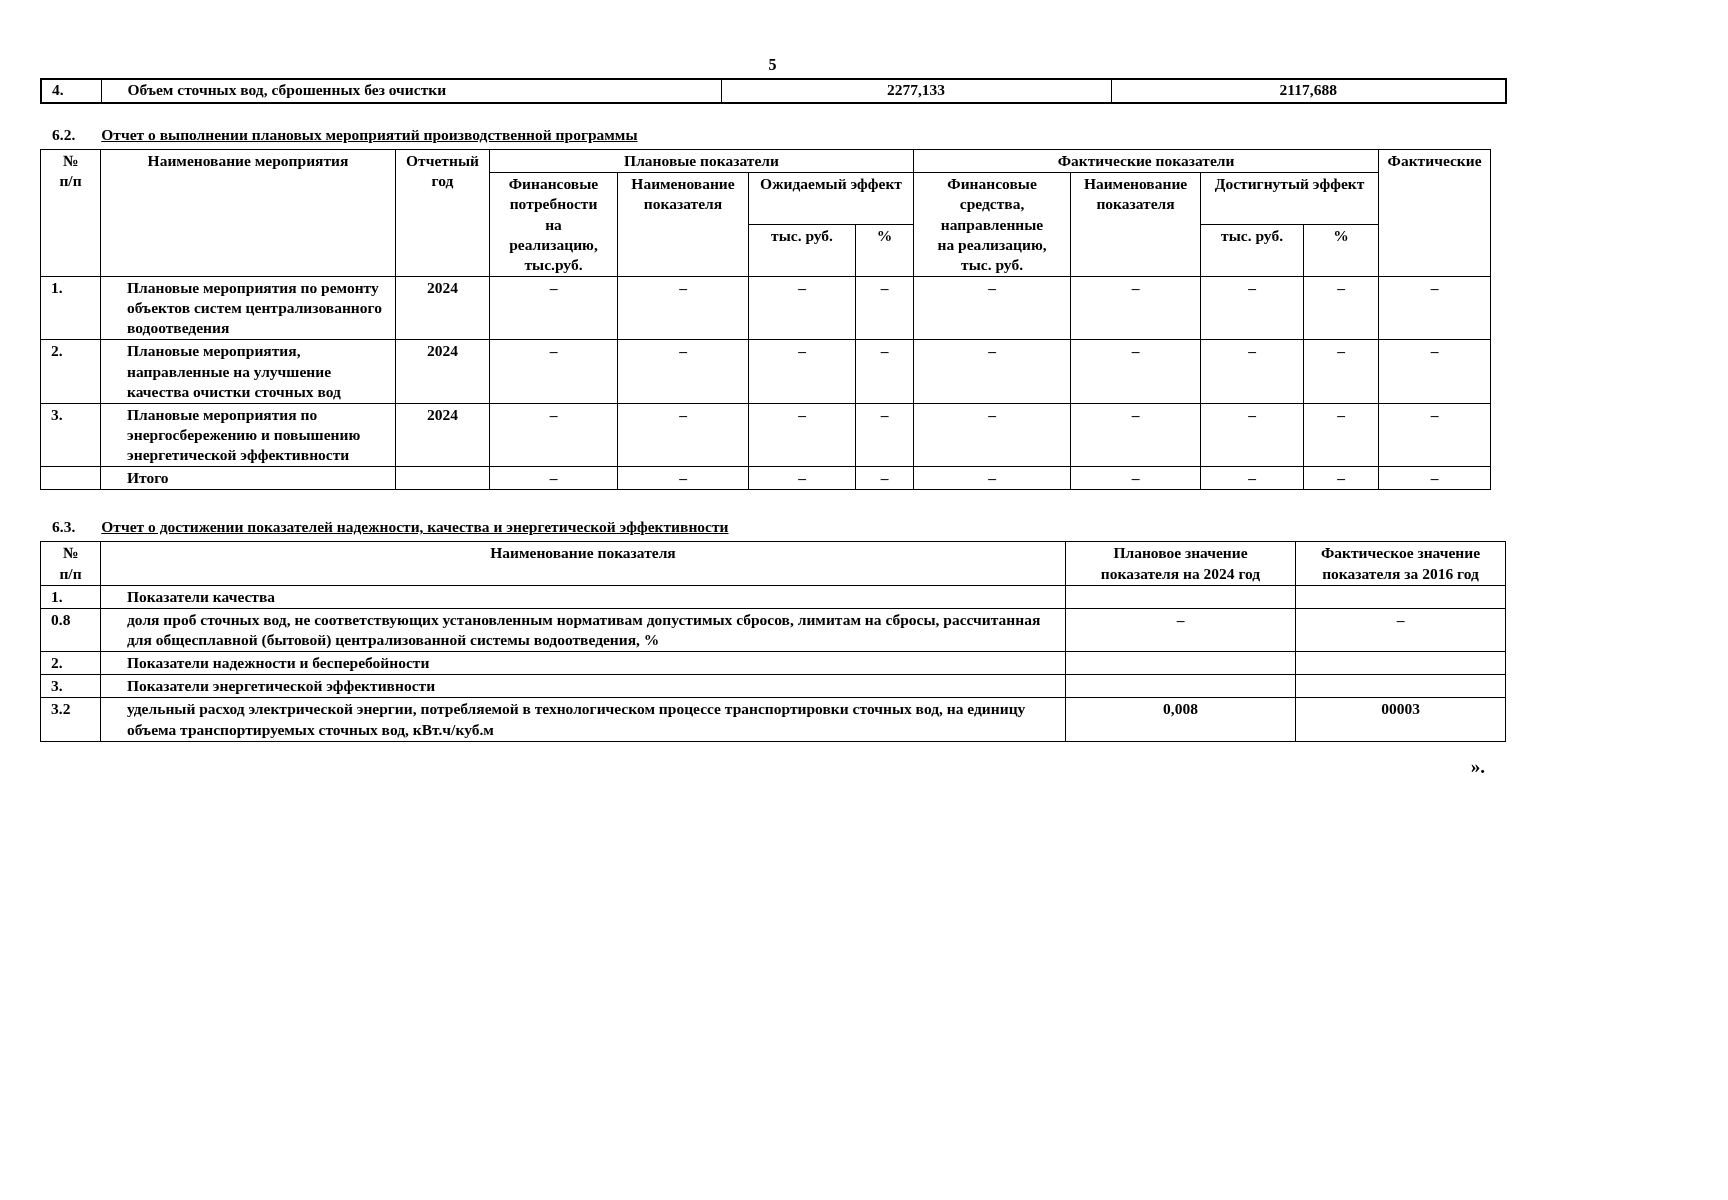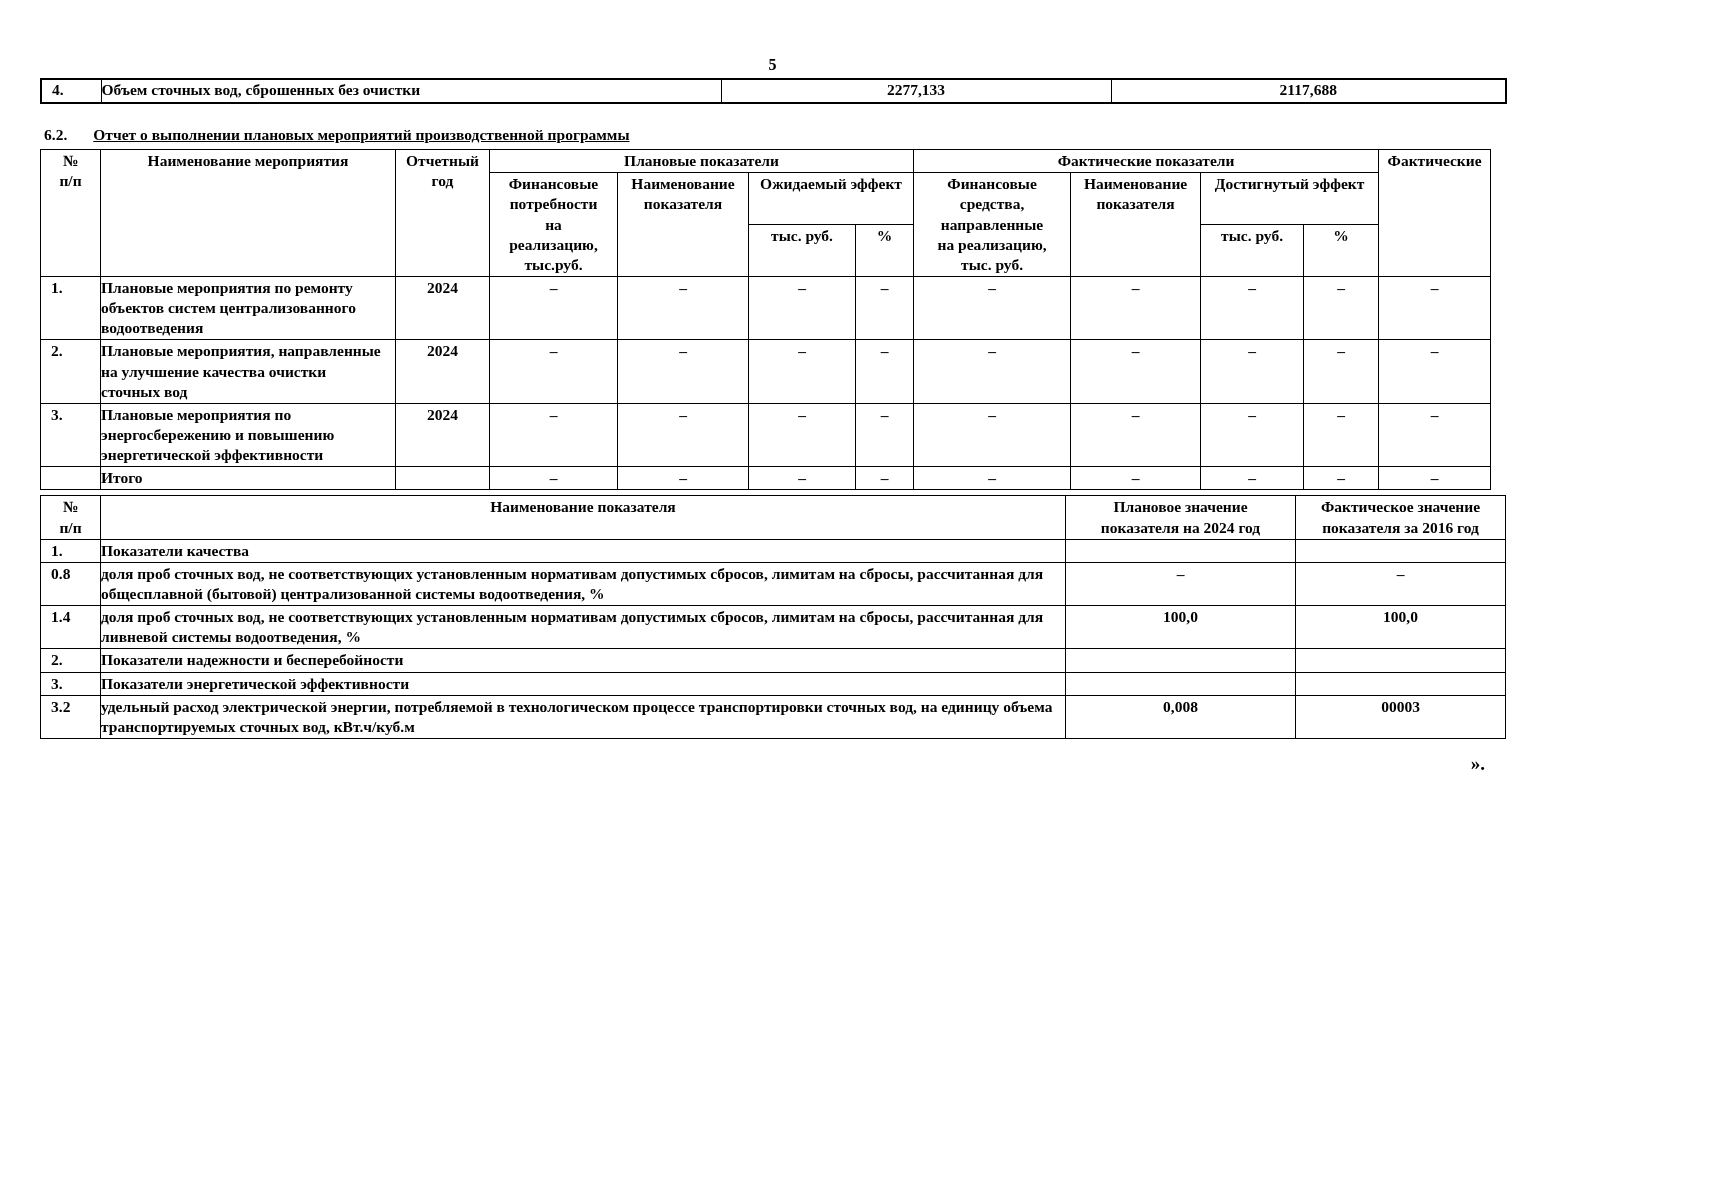--- a/index.html
+++ b/index.html
@@ -37,39 +37,39 @@
     vertical-align: top;
     overflow: hidden;
   }
   .top-table { width: 1465px; margin-top: 4px; }
   .top-table td { border-width: 2px 1px; padding-top: 0; padding-bottom: 2px; }
   .top-table td:first-child { border-left-width: 2px; }
   .top-table td:last-child { border-right-width: 2px; }
 
   .section-heading {
     margin-top: 22px;
-    margin-left: 4px;
+    margin-left: 12px;
     font-size: 15.5px;
     font-weight: bold;
   }
   .section-heading .sec-num { margin-right: 26px; }
   .section-heading .sec-title { text-decoration: underline; }
 
   .t62 { width: 1450px; margin-top: 5px; }
   .t63 { width: 1465px; margin-top: 5px; }
 
   .hc {
     text-align: center;
     white-space: pre-line;
     vertical-align: top;
     padding: 1px 3px;
   }
   .ctr { text-align: center; }
   .numcell { text-align: left; padding-left: 10px; }
-  .namecell { text-align: left; padding-left: 0; padding-right: 8px; }
+  .namecell { text-align: left; padding-left: 26px; padding-right: 8px; }
 
   .closing {
     margin-top: 14px;
     text-align: right;
     padding-right: 20px;
     font-size: 19px;
     font-weight: bold;
   }
 </style>
 </head>
@@ -204,20 +204,23 @@
           <td class="ctr">–</td>
           <td class="ctr">–</td>
           <td class="ctr">–</td>
           <td class="ctr">–</td>
           <td class="ctr">–</td>
           <td class="ctr">–</td>
         </tr>
       </tbody>
     </table>
 
+    <div class="section-heading" style="margin-top:28px;">
+      <span class="sec-num">6.3.</span><span class="sec-title">Отчет о достижении показателей надежности, качества и энергетической эффективности</span>
+    </div>
 
     <table class="t63">
       <colgroup>
         <col style="width:60px">
           <col style="width:965px">
           <col style="width:230px">
           <col style="width:210px">
       </colgroup>
       <tbody>
         <tr>
@@ -236,26 +239,20 @@
           <td class="ctr"></td>
           <td class="ctr"></td>
         </tr>
         <tr>
           <td class="numcell">0.8</td>
           <td class="namecell">доля проб сточных вод, не соответствующих установленным нормативам допустимых сбросов, лимитам на сбросы, рассчитанная для общесплавной (бытовой) централизованной системы водоотведения, %</td>
           <td class="ctr">–</td>
           <td class="ctr">–</td>
         </tr>
         <tr>
-          <td class="numcell">1.4</td>
-          <td class="namecell">доля проб сточных вод, не соответствующих установленным нормативам допустимых сбросов, лимитам на сбросы, рассчитанная для ливневой системы водоотведения, %</td>
-          <td class="ctr">100,0</td>
-          <td class="ctr">100,0</td>
-        </tr>
-        <tr>
           <td class="numcell">2.</td>
           <td class="namecell">Показатели надежности и бесперебойности</td>
           <td class="ctr"></td>
           <td class="ctr"></td>
         </tr>
         <tr>
           <td class="numcell">3.</td>
           <td class="namecell">Показатели энергетической эффективности</td>
           <td class="ctr"></td>
           <td class="ctr"></td>

